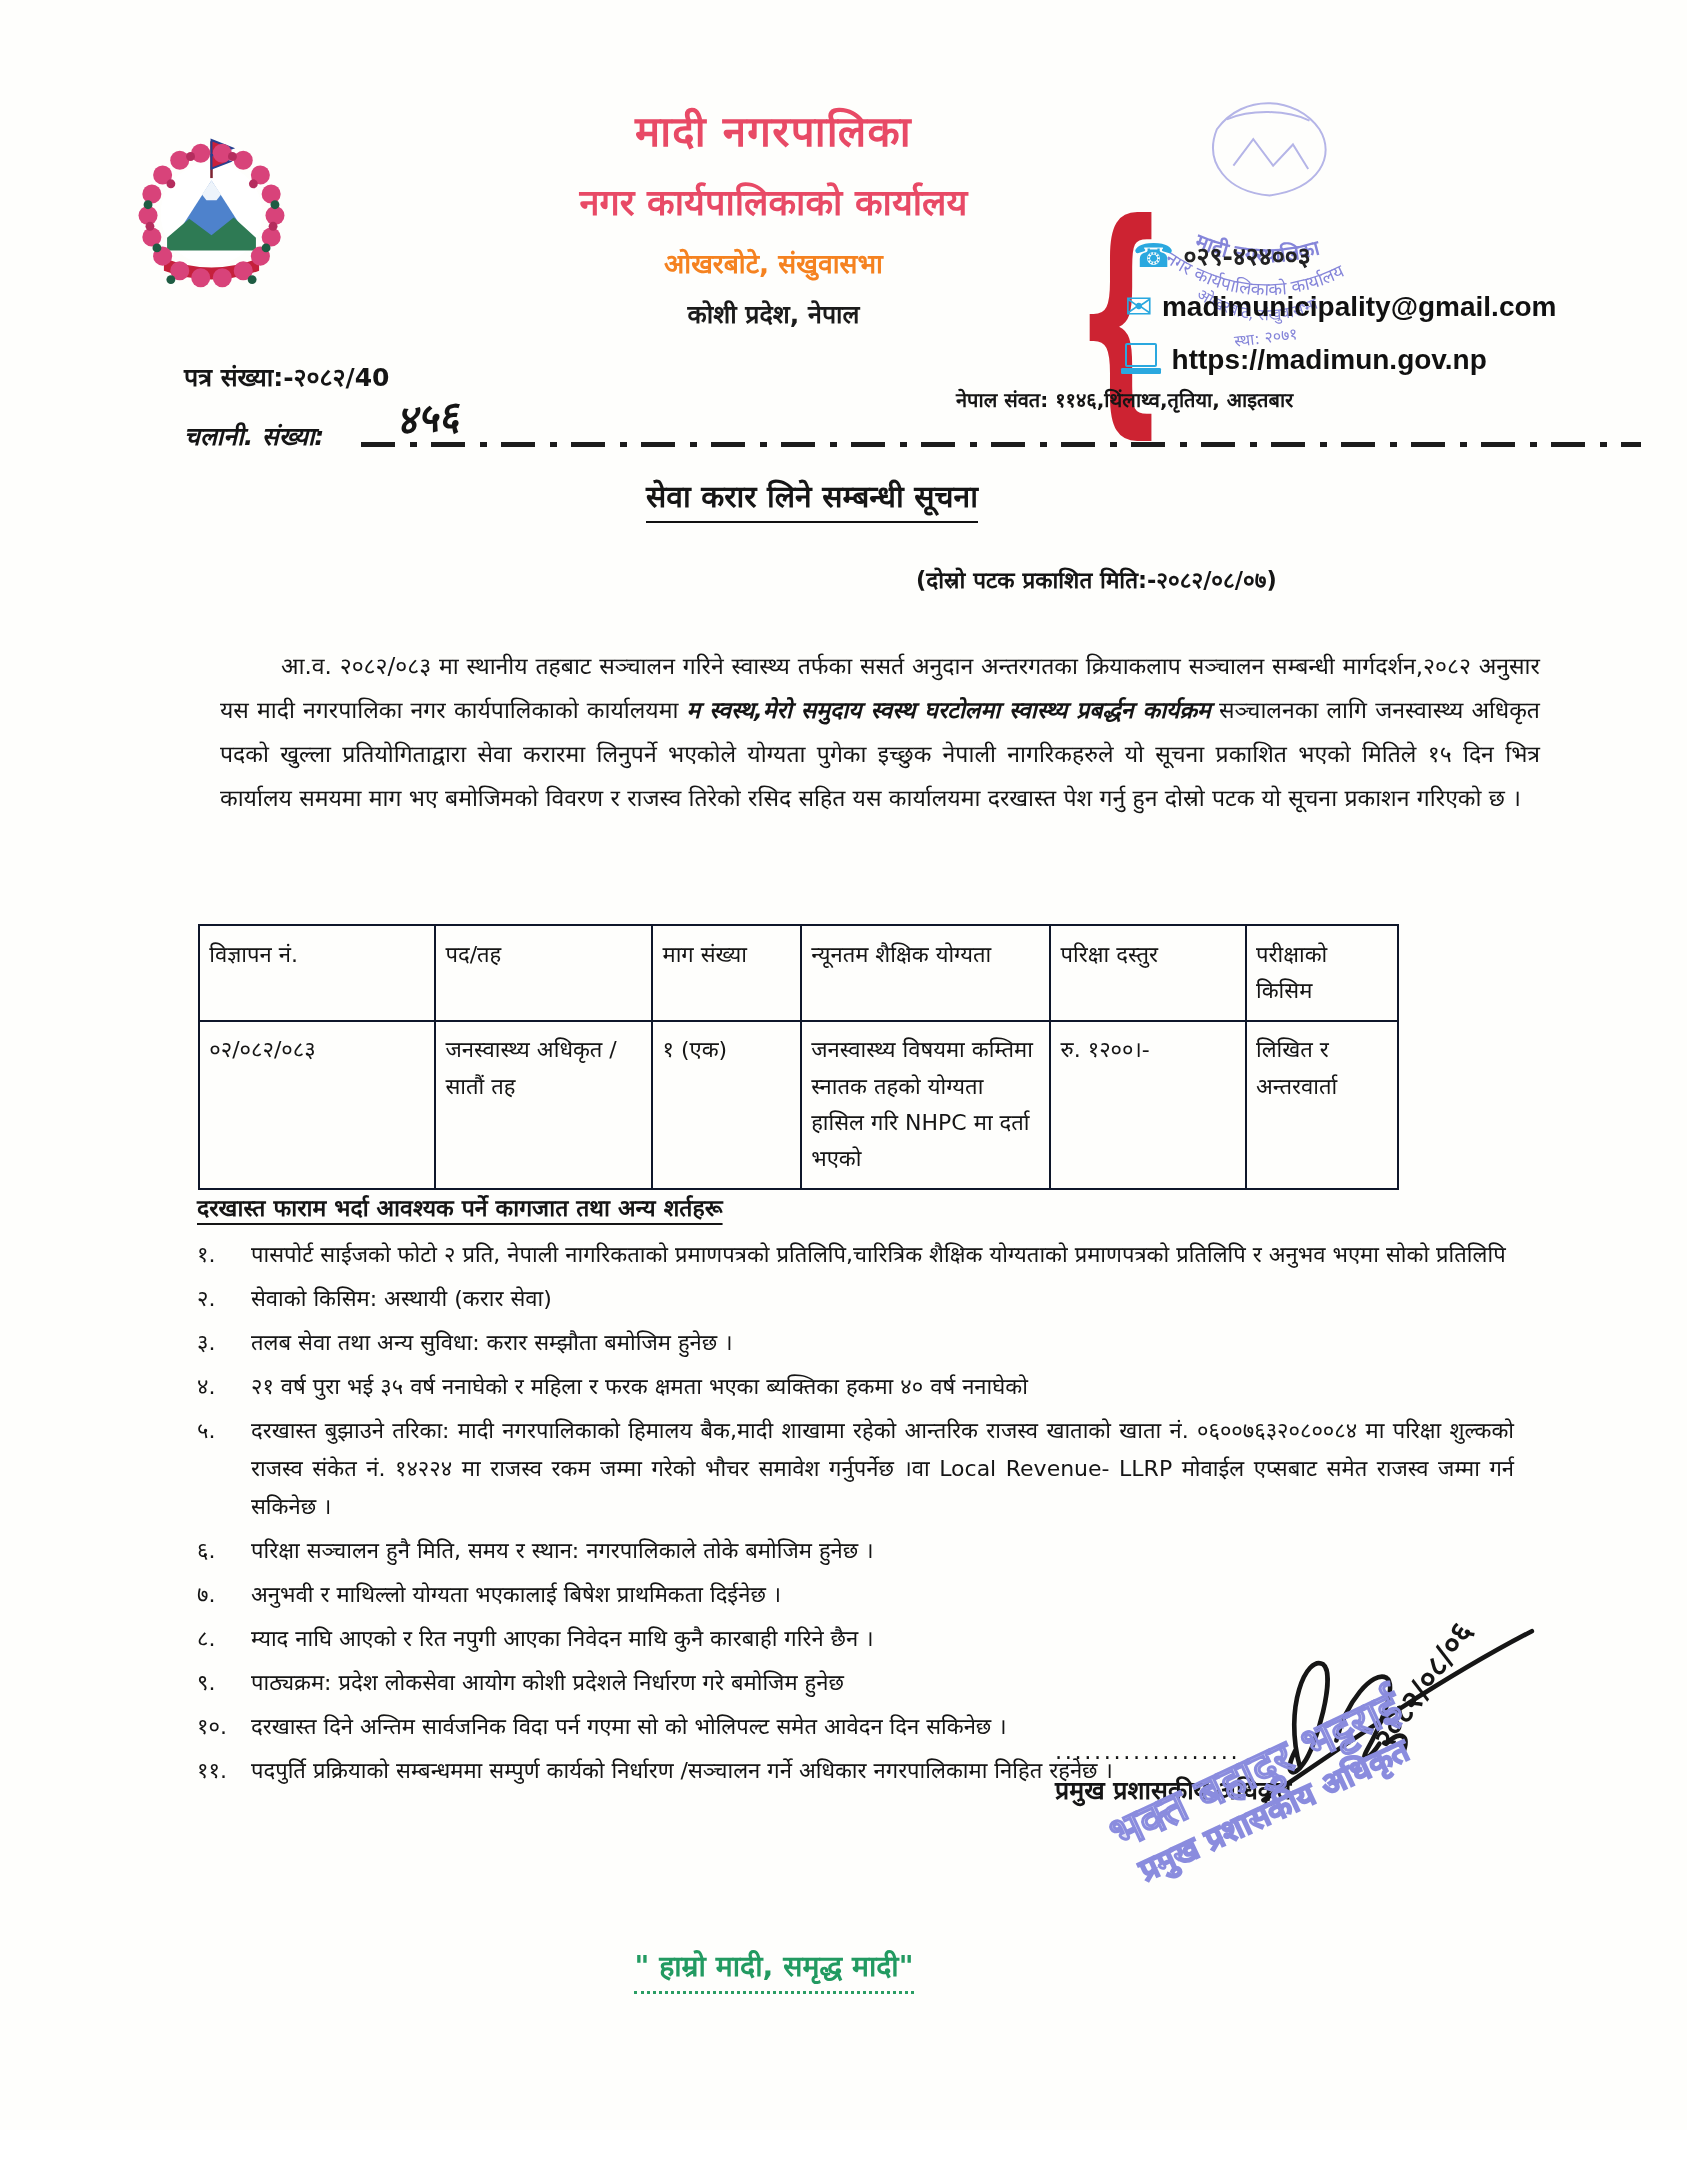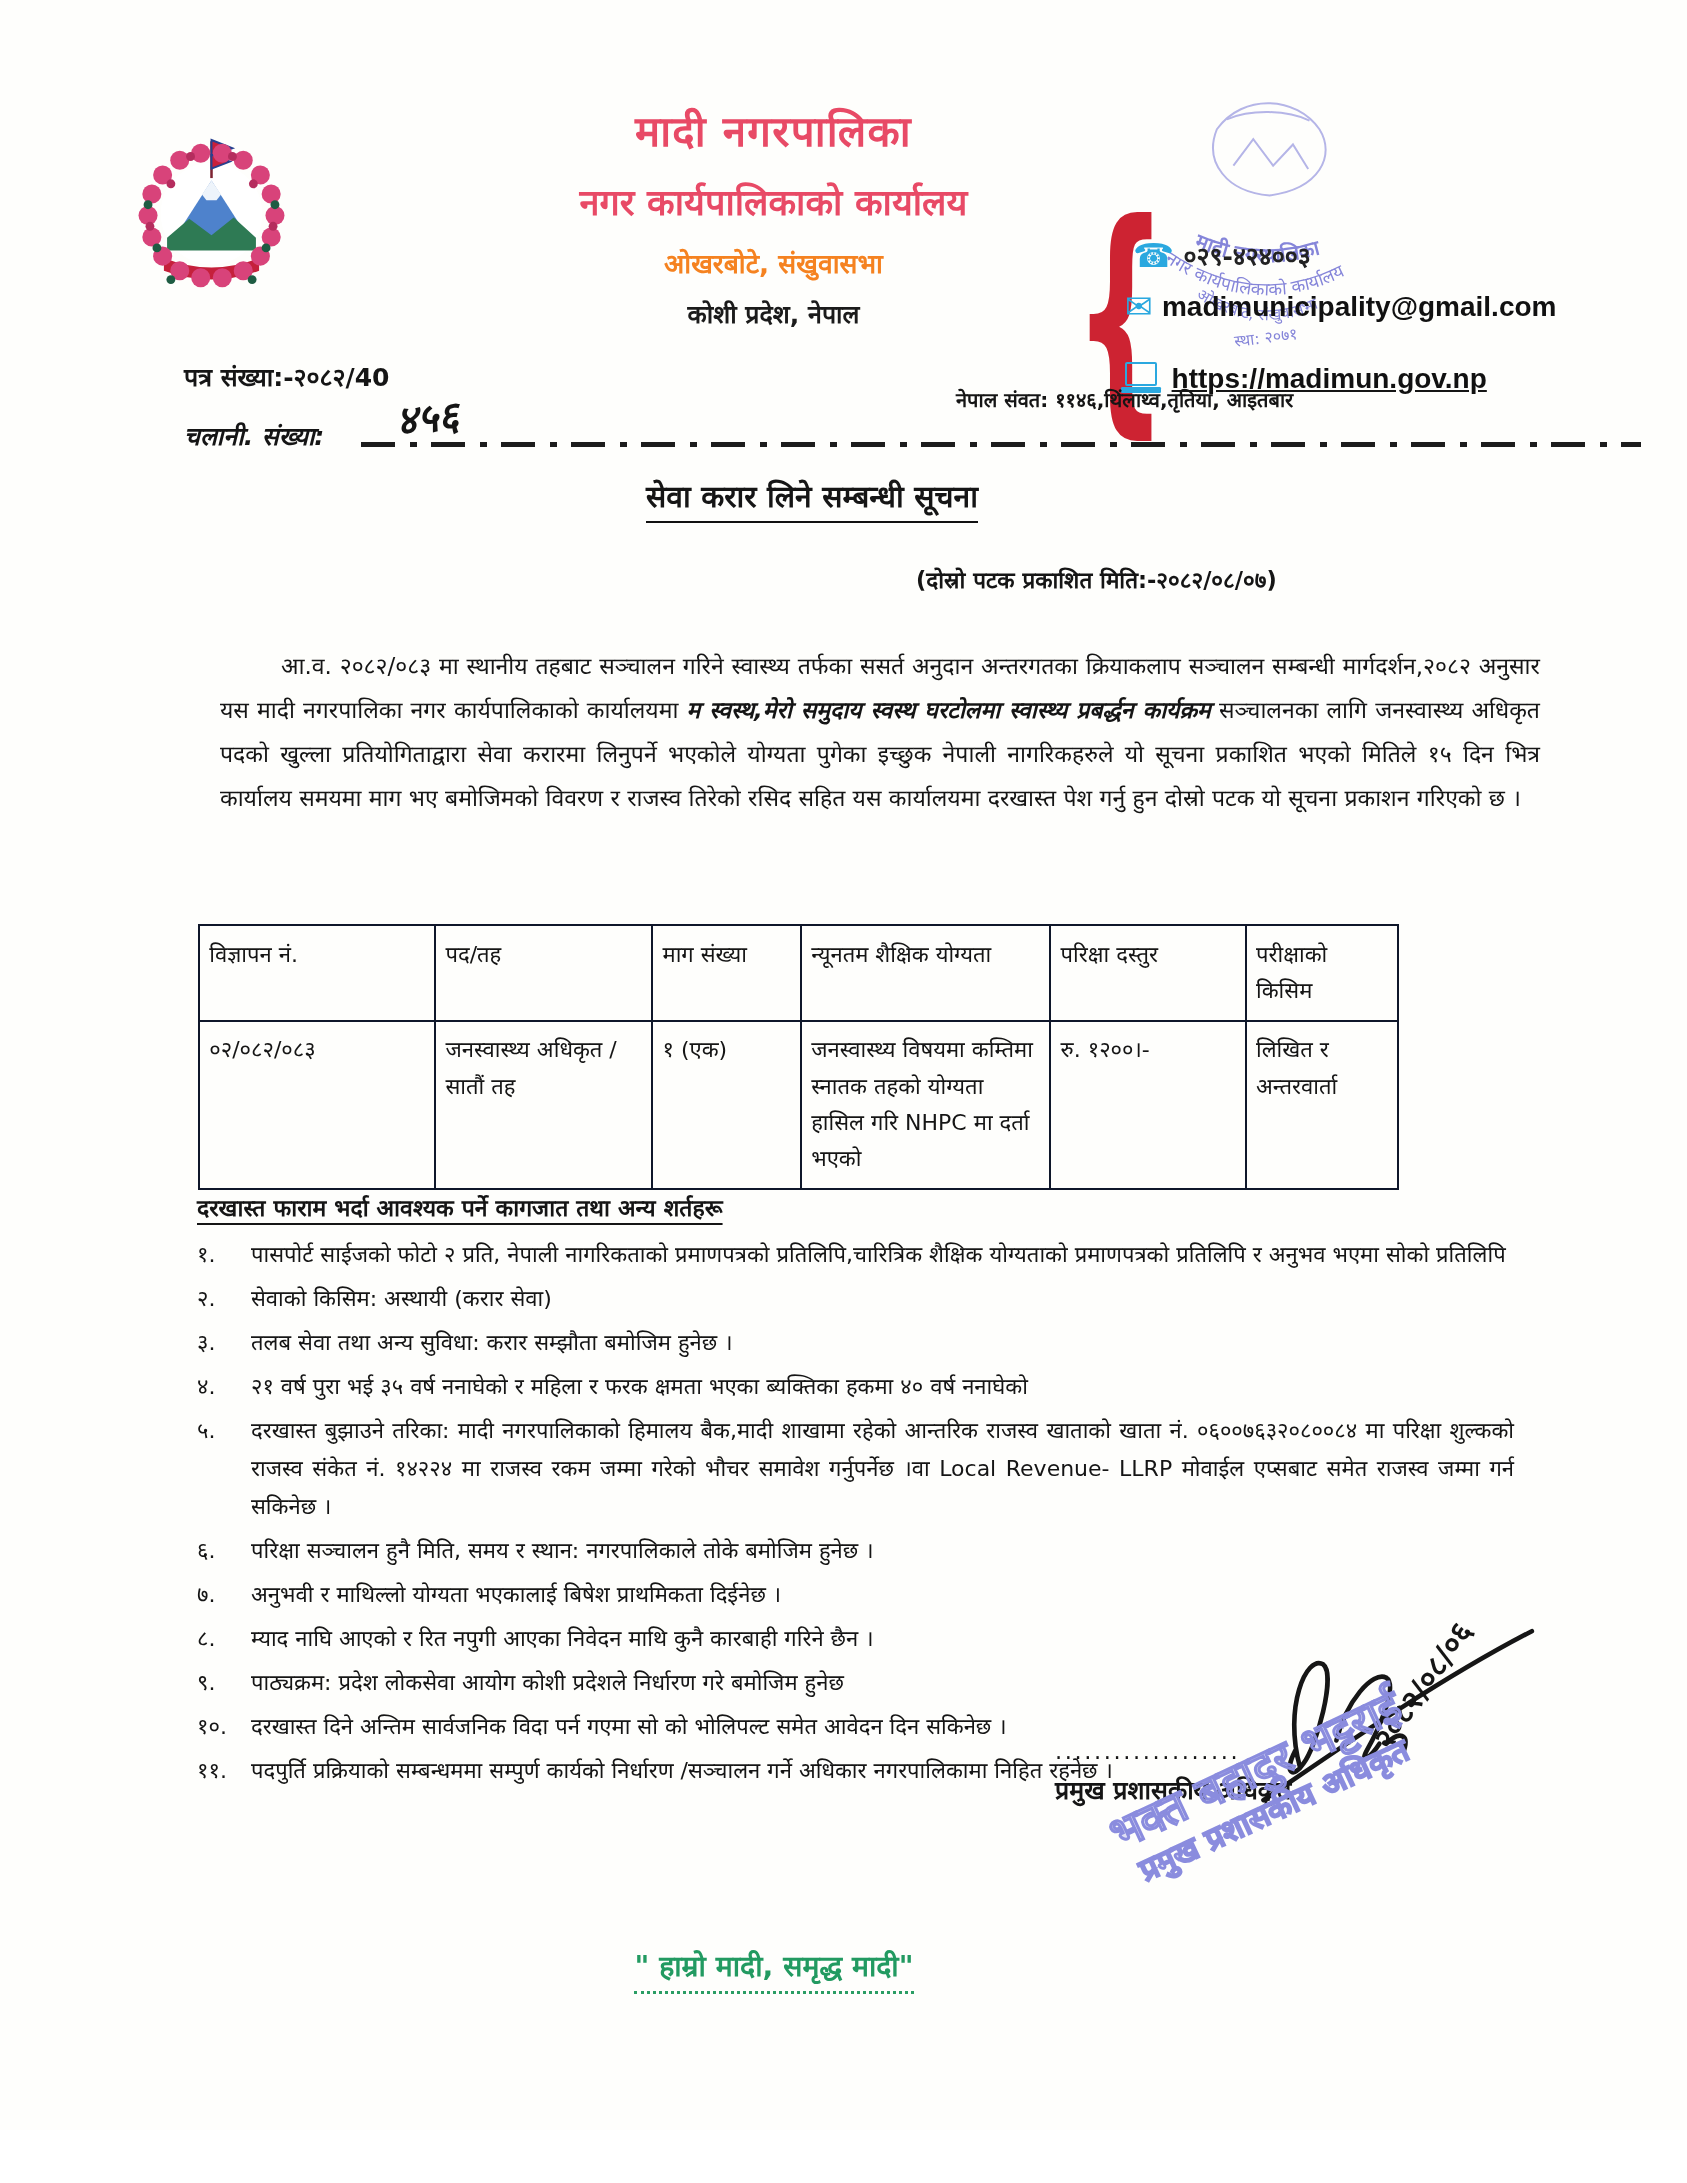--- a/index.html
+++ b/index.html
@@ -17,21 +17,21 @@
   .province-line{font-size:25px;font-weight:bold;color:#1b1b1b;margin-top:14.6px;}
 
   .logo-box{left:129px;top:116px;}
   .round-stamp{left:1111px;top:73px;opacity:.85;}
 
   .brace{left:1073px;top:191px;font-size:243px;line-height:1;color:#cd2332;font-weight:600;
          transform:scale(.55,1.02);transform-origin:left top;}
   .contact-row{display:flex;align-items:center;gap:9.3px;}
   .contact-phone{left:1133px;top:238px;}
   .contact-email{left:1125px;top:290px;}
-  .contact-web{left:1125px;top:362px;text-decoration:underline;}
+  .contact-web{left:1125px;top:343px;}
   .glyph-icon{color:#2aa8df;font-size:33px;line-height:1;}
   .contact-np{font-size:25px;font-weight:bold;color:#222;}
   .contact-latin{font-family:"Liberation Sans", sans-serif;font-size:28px;font-weight:bold;color:#111;}
   .pc-icon{position:relative;width:28px;height:20px;border:2.6px solid #2aa8df;border-radius:2px;margin:0 5.3px 9.3px 0;}
   .pc-icon::after{content:"";position:absolute;left:-6px;right:-6px;bottom:-8.6px;height:5.3px;background:#2aa8df;border-radius:1.3px;}
 
   
   .letter-no{left:184px;top:359px;font-size:25px;font-weight:bold;}
   .chalani{left:184px;top:418px;font-size:25px;font-weight:bold;font-style:italic;}
   .chalani-hand{left:396px;top:389px;font-size:40px;font-style:italic;transform:rotate(-5deg);font-weight:bold;}

